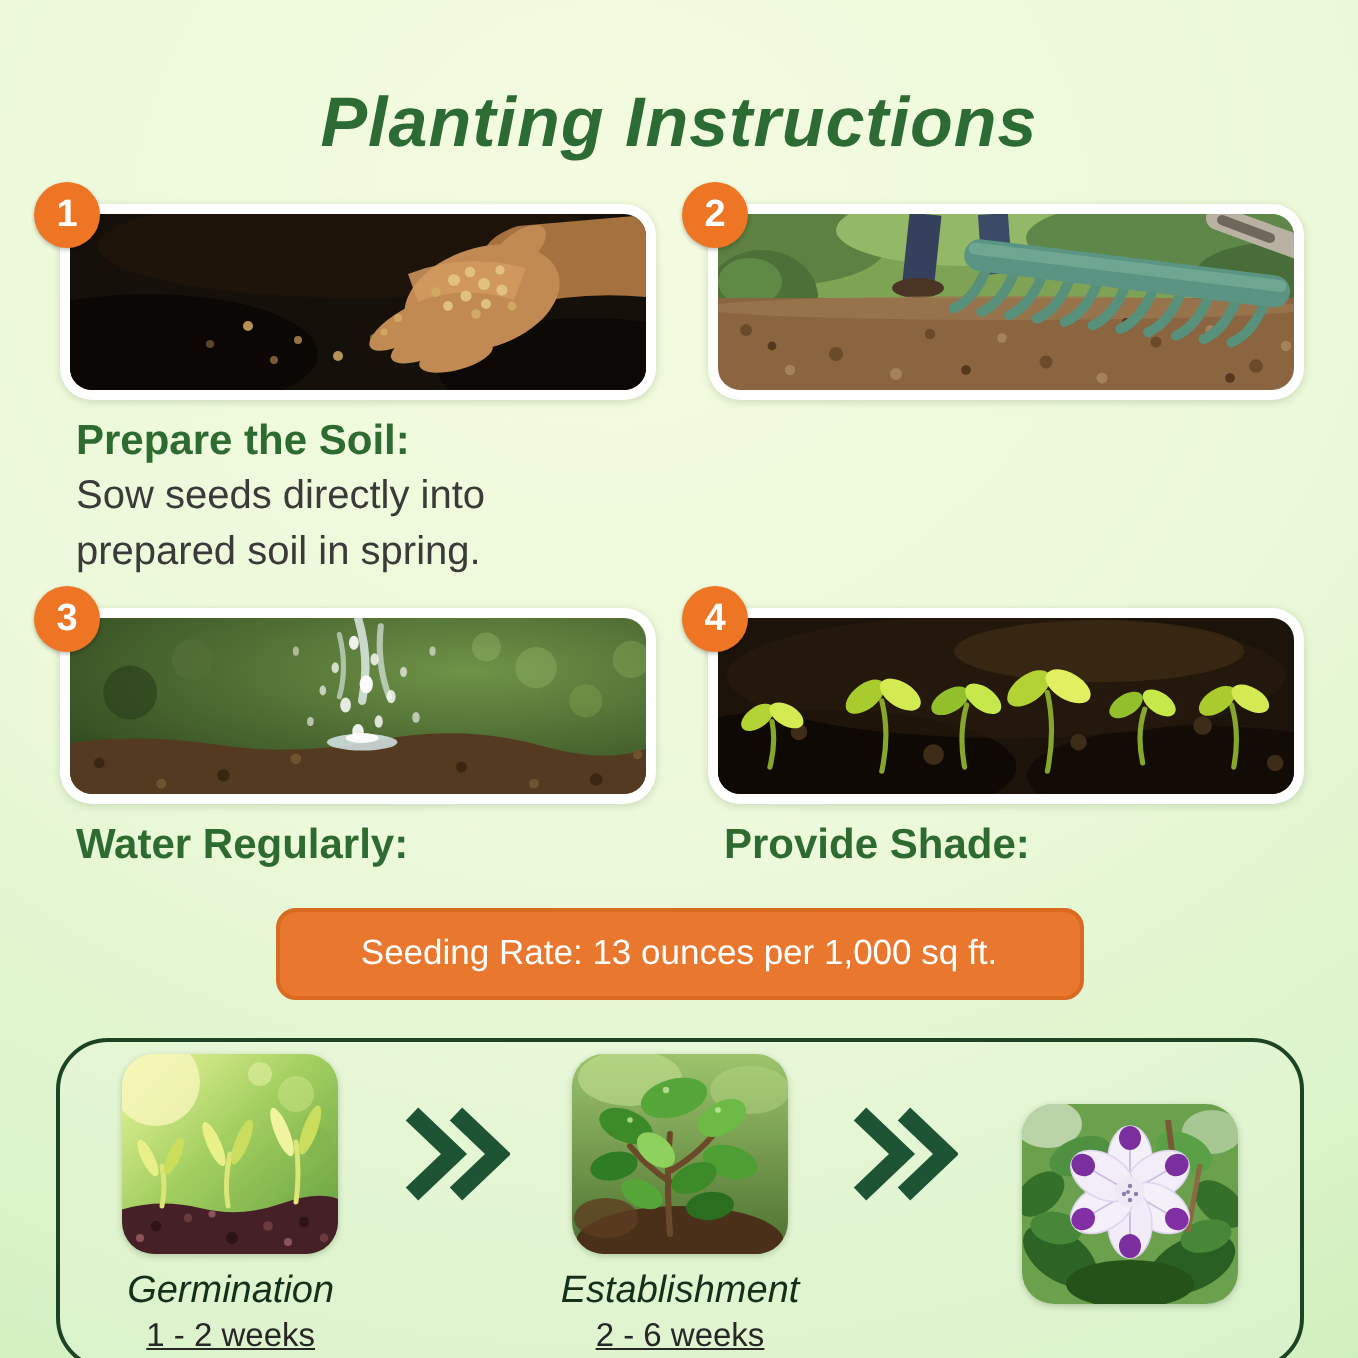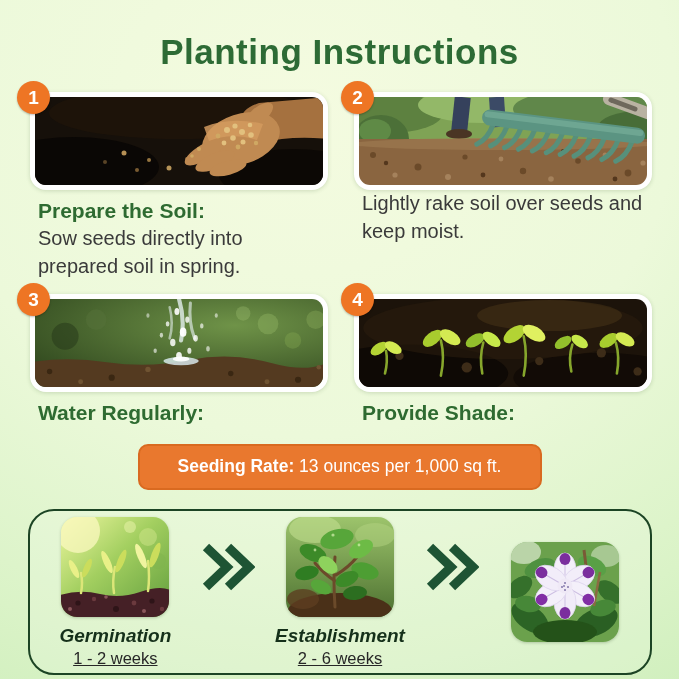--- a/index.html
+++ b/index.html
@@ -4,22 +4,22 @@
 <style>
   html,body{margin:0;padding:0;}
   body{
     width:679px;height:679px;overflow:hidden;
     font-family:"Liberation Sans",sans-serif;
     background:
       radial-gradient(130% 115% at 45% 16%, var(--bg-light,#f4fbe0) 0%, #ecf9da 42%, #daf3c7 72%, var(--bg-green,#c6ebb4) 100%);
   }
   .page{position:relative;width:679px;height:679px;}
   .page-title{
-    margin:0;padding-top:32px;text-align:center;
-    font-size:35px;font-weight:bold;letter-spacing:.5px;
+    margin:0;padding-top:42px;text-align:center;
+    font-size:35px;font-weight:bold;font-style:italic;letter-spacing:.5px;
     color:var(--title-green,#2d6b35);
   }
   .steps{
     display:grid;grid-template-columns:1fr 1fr;
     column-gap:26px;row-gap:14px;
     margin:20px 27px 0 30px;
   }
   .step-card{position:relative;}
   .badge{
     position:absolute;top:-11px;left:-13px;z-index:3;
@@ -43,35 +43,35 @@
     margin:0 4px 0 8px;font-size:20px;line-height:1.38;
     color:var(--body-text,#3a3a3a);
   }
   .banner{
     width:404px;margin:17px auto 0;box-sizing:border-box;
     background:var(--banner-orange,#e9782e);
     border:2px solid var(--banner-border,#d96a20);
     border-radius:10px;padding:10px 8px 11px;
     text-align:center;color:var(--banner-text,#fff);font-size:17.5px;
   }
-  .banner b{font-weight:bold;}
+  .banner b{font-weight:normal;}
   .timeline{
     margin:19px 27px 0 28px;height:166px;box-sizing:border-box;
     border:2.5px solid var(--box-border-green,#1c4424);
     border-radius:26px;background:rgba(255,255,255,.14);
     display:flex;align-items:center;justify-content:space-evenly;
   }
   .stage{text-align:center;width:172px;}
   .stage-photo{
     width:108px;height:100px;margin:0 auto;border-radius:16px;overflow:hidden;line-height:0;
     box-shadow:0 1px 3px rgba(30,60,25,.25);
   }
   .stage-photo svg{width:100%;height:100%;display:block;}
   .stage-name{
-    margin-top:8px;font-size:19px;font-weight:bold;font-style:italic;
+    margin-top:8px;font-size:19px;font-weight:normal;font-style:italic;
     color:var(--stage-name-text,#15301a);
   }
   .stage-duration{margin-top:2px;font-size:16.5px;color:#272727;text-decoration:underline;}
   .chevron{color:var(--chevron-green,#1e5434);transform:translateY(-25px);line-height:0;}
 </style>
 </head>
 <body>
 
 <div class="page">
 
@@ -181,21 +181,20 @@
                   <path d="M252 35 q-4 16 -14 22"></path>
                 <path d="M266 35 q-4 16 -14 22"></path>
                   <path d="M280 35 q-4 16 -14 22"></path>
               </g>
               <rect x="128" y="21" width="164" height="16" rx="8" fill="#5b9482"></rect>
               <rect x="130" y="23" width="160" height="6" rx="3" fill="#72a995" opacity=".85"></rect>
             </g>
           </svg>
         </div>
       </div>
-      <p class="step-desc">Lightly rake soil over seeds and keep moist.</p>
     </section>
 
     <section class="step-card">
       <div class="badge">3</div>
       <div class="photo-frame">
         <div class="photo">
           <svg viewBox="0 0 300 85" preserveAspectRatio="xMidYMid slice">
             <defs>
               <radialGradient id="wbg" cx="68%" cy="30%" r="80%">
                 <stop offset="0" stop-color="#6f9348"></stop>

